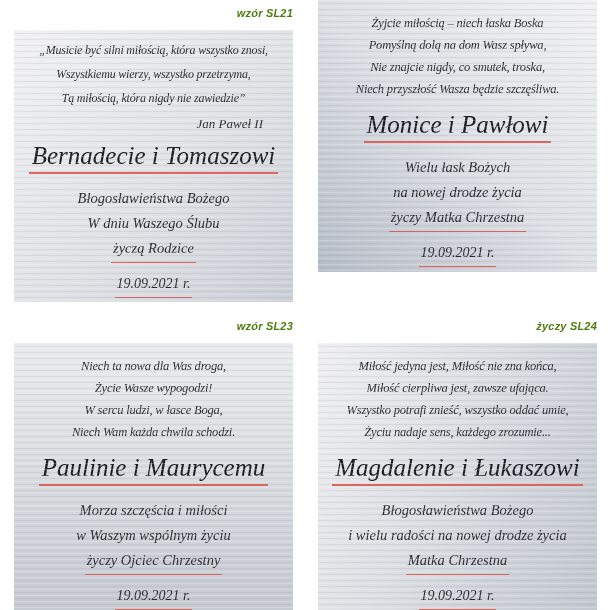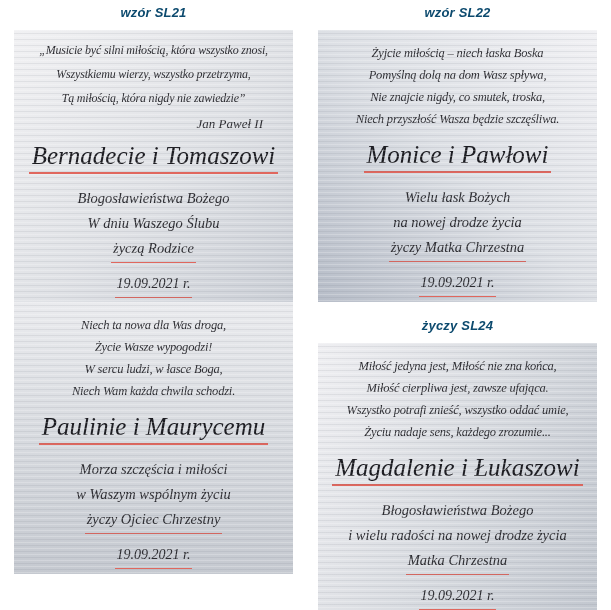--- a/index.html
+++ b/index.html
@@ -10,28 +10,28 @@
     font-family: "Liberation Serif", serif;
   }
   .page {
     display: grid;
     grid-template-columns: 279px 279px;
     column-gap: 25px;
     padding: 0 14px;
   }
   .card-title {
     margin: 4px 0 8px;
-    text-align: center;
+    text-align: right;
     font-family: "Liberation Sans", sans-serif;
     font-style: italic;
     font-weight: 700;
-    font-size: 13px;
+    font-size: 11px;
     line-height: 18px;
     letter-spacing: .2px;
-    color: #0c4a6e;
+    color: #4d7c0f;
   }
   .row2 .card-title { margin-top: 15px; }
 
   .plaque {
     position: relative;
     height: 272px;
     overflow: hidden;
     text-align: center;
     font-style: italic;
     color: #2c2c31;
@@ -113,21 +113,20 @@
       <div class="sig">
         <span class="u">życzą Rodzice</span>
       </div>
       <div class="date">
         <span class="u">19.09.2021 r.</span>
       </div>
     </div>
   </section>
 
   <section class="cell row1">
-    <h2 class="card-title">wzór SL22</h2>
     <div class="plaque p2 four">
       <div class="quote">
         <div class="ql">Żyjcie miłością – niech łaska Boska</div>
         <div class="ql">Pomyślną dolą na dom Wasz spływa,</div>
         <div class="ql">Nie znajcie nigdy, co smutek, troska,</div>
         <div class="ql">Niech przyszłość Wasza będzie szczęśliwa.</div>
       </div>
       <div class="names">
         <span class="nm">Monice i Pawłowi</span>
       </div>
@@ -138,20 +137,21 @@
       <div class="sig">
         <span class="u">życzy Matka Chrzestna</span>
       </div>
       <div class="date">
         <span class="u">19.09.2021 r.</span>
       </div>
     </div>
   </section>
 
   <section class="cell row2">
+    <h2 class="card-title">wzór SL23</h2>
     <div class="plaque p3 four">
       <div class="quote">
         <div class="ql">Niech ta nowa dla Was droga,</div>
         <div class="ql">Życie Wasze wypogodzi!</div>
         <div class="ql">W sercu ludzi, w łasce Boga,</div>
         <div class="ql">Niech Wam każda chwila schodzi.</div>
       </div>
       <div class="names">
         <span class="nm">Paulinie i Maurycemu</span>
       </div>

